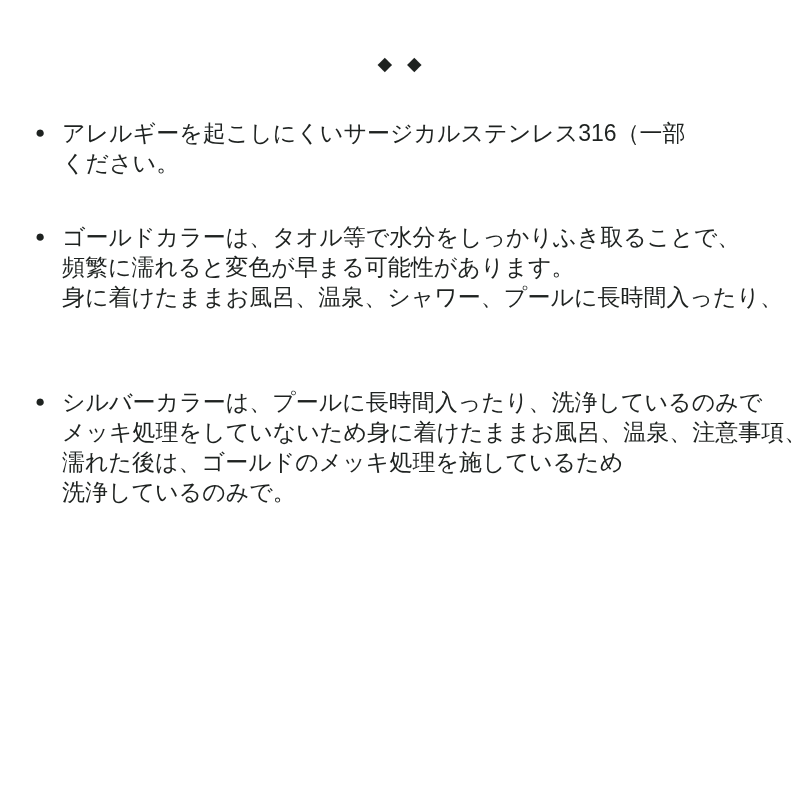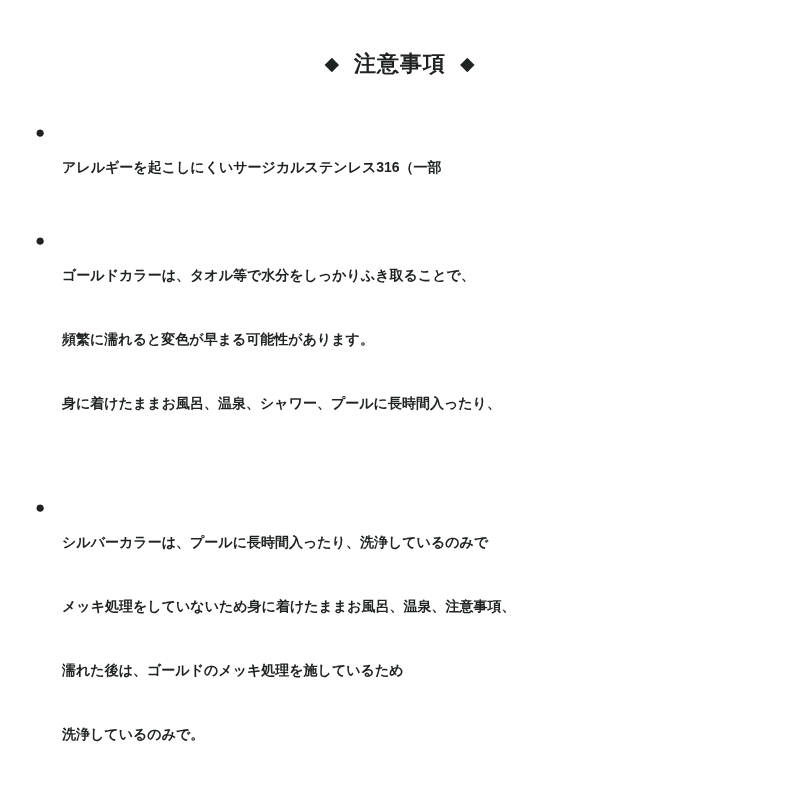--- a/index.html
+++ b/index.html
@@ -47,45 +47,44 @@
     flex: 0 0 27px;
     width: 27px;
     font-size: 17px;
     line-height: 30px;
     text-align: left;
   }
   .note-text {
     flex: 1 1 auto;
   }
   .note-line {
-    font-size: 14px;
-    font-weight: 700;
+    font-size: 23px;
+    font-weight: 400;
     line-height: 30px;
     white-space: nowrap;
     letter-spacing: 0px;
-    margin-top: 34px;
   }
 </style>
 </head>
 <body>
 
 <div class="page">
 
   <div class="title-row">
     <span class="diamond">◆</span>
-    <span class="title-text">注意事項</span>
     <span class="diamond">◆</span>
   </div>
 
   <div class="notes">
 
     <div class="note note-1">
       <span class="bullet">●</span>
       <div class="note-text">
         <div class="note-line">アレルギーを起こしにくいサージカルステンレス316（一部</div>
+        <div class="note-line">ください。</div>
       </div>
     </div>
 
     <div class="note note-2">
       <span class="bullet">●</span>
       <div class="note-text">
         <div class="note-line">ゴールドカラーは、タオル等で水分をしっかりふき取ることで、</div>
         <div class="note-line">頻繁に濡れると変色が早まる可能性があります。</div>
         <div class="note-line">身に着けたままお風呂、温泉、シャワー、プールに長時間入ったり、</div>
       </div>

